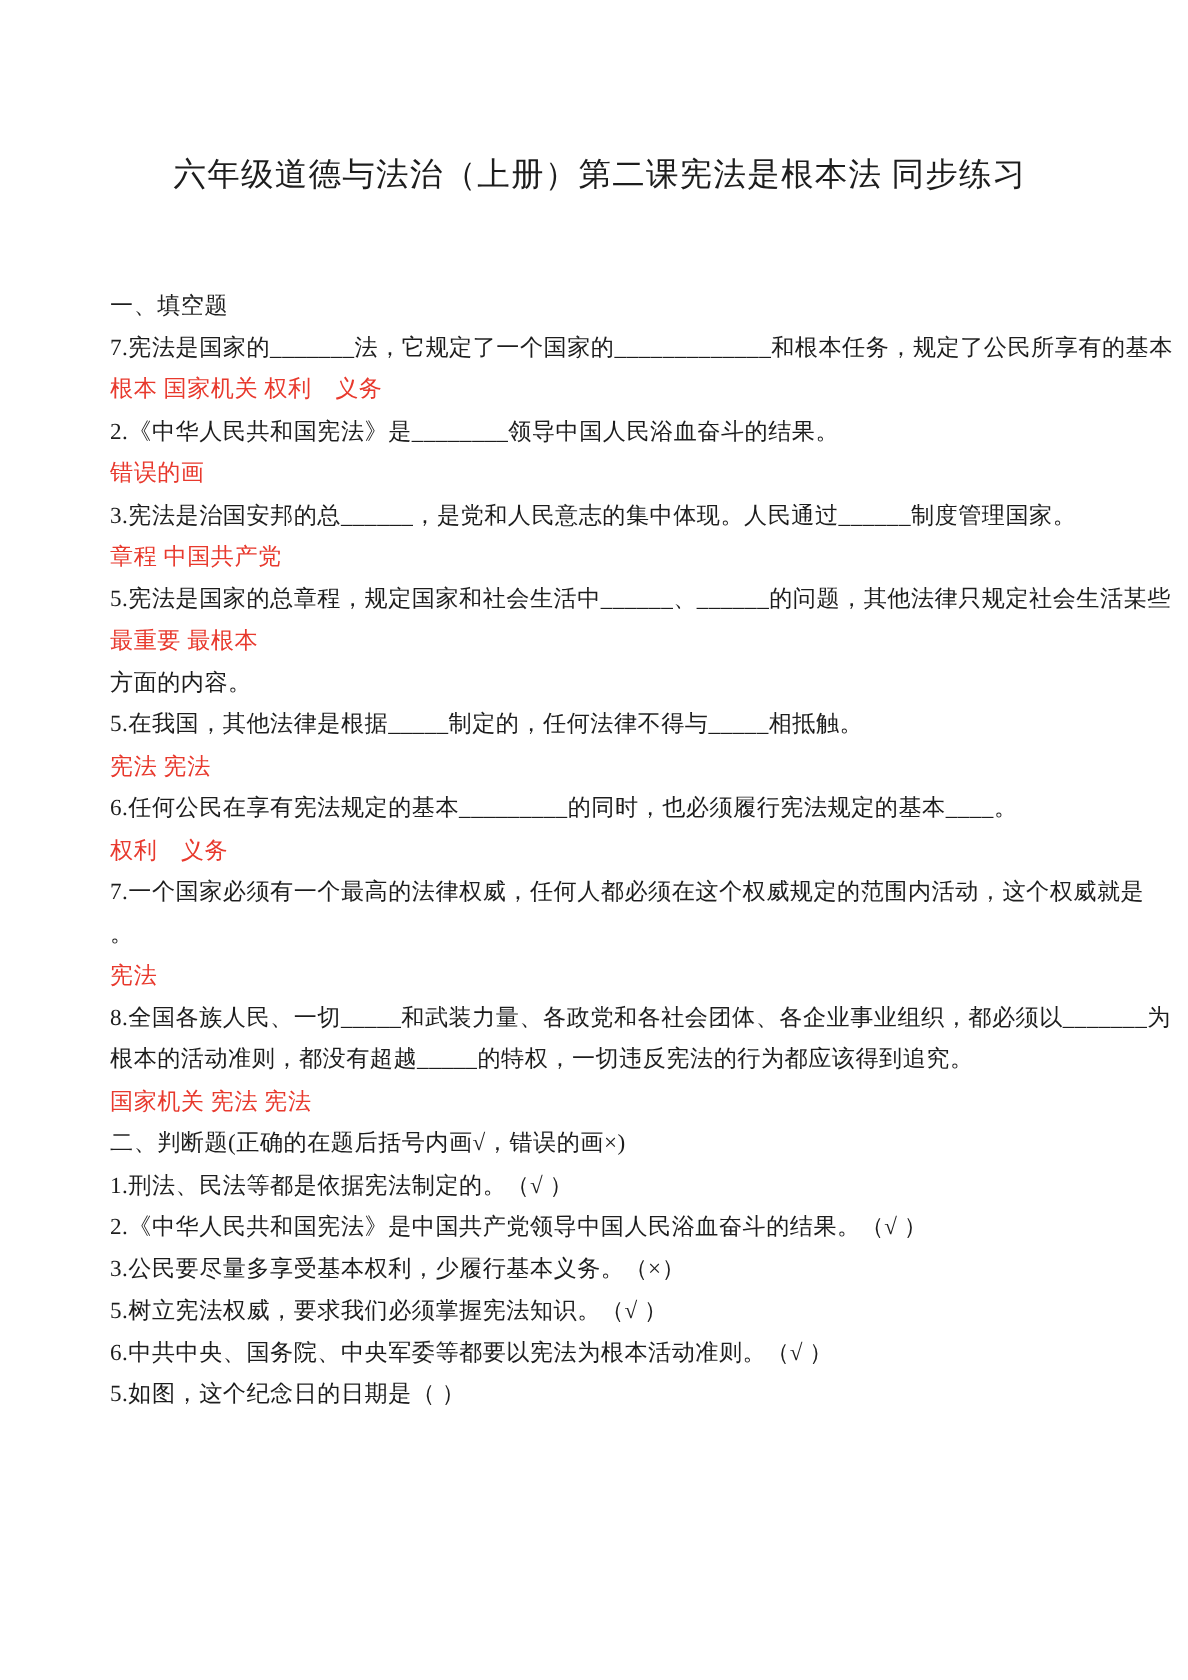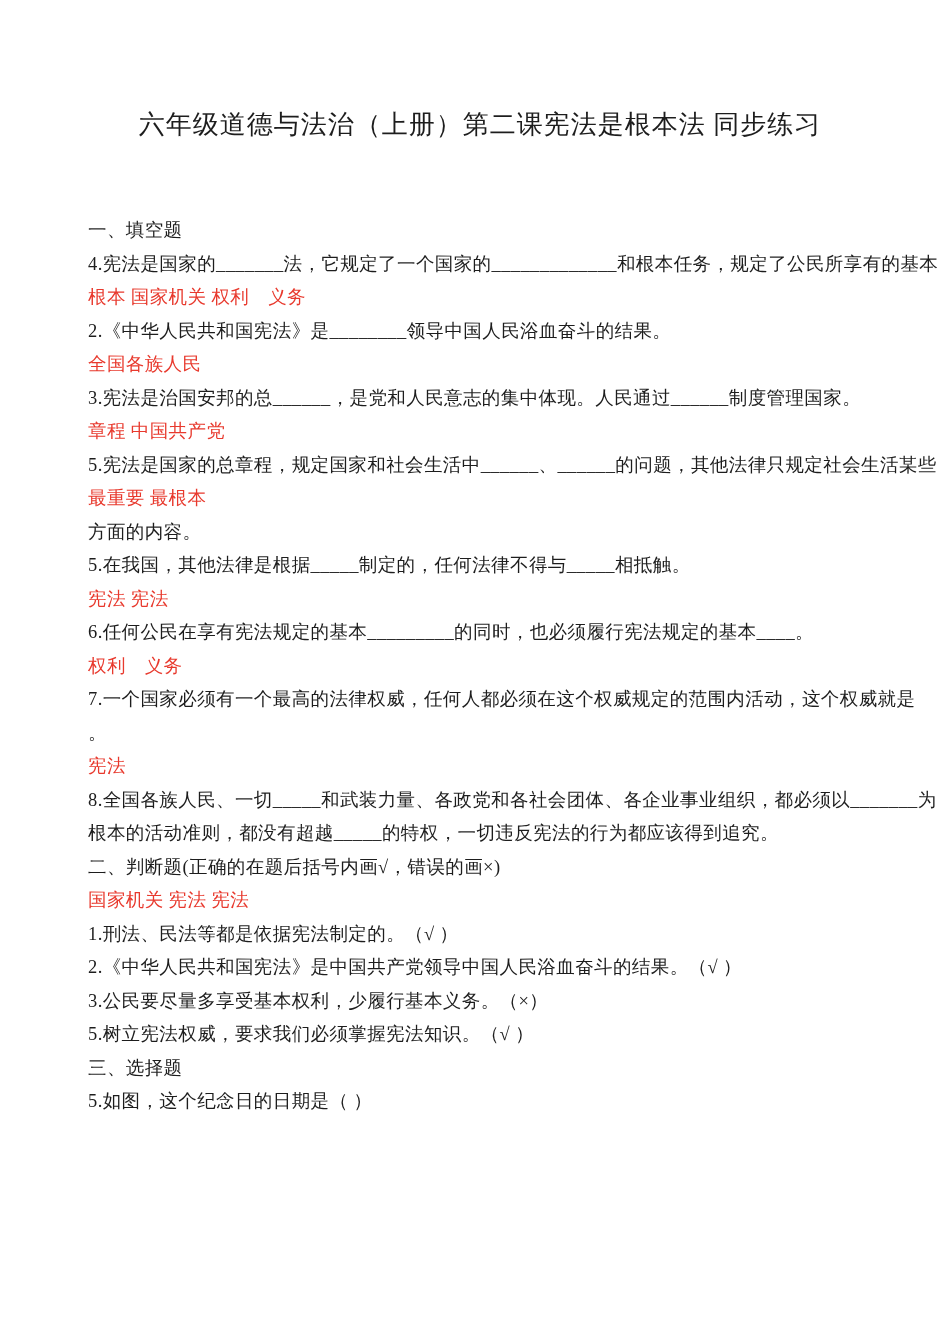--- a/index.html
+++ b/index.html
@@ -15,21 +15,21 @@
     overflow: hidden;
   }
   .page {
     box-sizing: border-box;
     width: 950px;
     height: 1344px;
     padding: 108px 78px 0 88px;
     background: #ffffff;
   }
   .title {
-    margin: 0;
+    margin: 15px;
     font-size: 26px;
     font-weight: 400;
     line-height: 34px;
     text-align: center;
     letter-spacing: 1px;
     white-space: nowrap;
   }
   .content {
     margin-top: 72px;
   }
@@ -46,41 +46,41 @@
 </style>
 </head>
 <body>
 
 <div class="page">
 
   <h1 class="title">六年级道德与法治（上册）第二课宪法是根本法 同步练习</h1>
 
   <div class="content">
     <div class="line heading">一、填空题</div>
-    <div class="line question">4.宪法是国家的_______法，它规定了一个国家的_____________和根本任务，规定了公民所享有的基本</div>
+    <div class="line question">7.宪法是国家的_______法，它规定了一个国家的_____________和根本任务，规定了公民所享有的基本</div>
     <div class="line answer">根本 国家机关 权利　义务</div>
     <div class="line question">2.《中华人民共和国宪法》是________领导中国人民浴血奋斗的结果。</div>
-    <div class="line answer">全国各族人民</div>
+    <div class="line answer">错误的画</div>
     <div class="line question">3.宪法是治国安邦的总______，是党和人民意志的集中体现。人民通过______制度管理国家。</div>
     <div class="line answer">章程 中国共产党</div>
     <div class="line question">5.宪法是国家的总章程，规定国家和社会生活中______、______的问题，其他法律只规定社会生活某些</div>
     <div class="line answer">最重要 最根本</div>
     <div class="line question">方面的内容。</div>
     <div class="line question">5.在我国，其他法律是根据_____制定的，任何法律不得与_____相抵触。</div>
     <div class="line answer">宪法 宪法</div>
     <div class="line question">6.任何公民在享有宪法规定的基本_________的同时，也必须履行宪法规定的基本____。</div>
     <div class="line answer">权利　义务</div>
     <div class="line question">7.一个国家必须有一个最高的法律权威，任何人都必须在这个权威规定的范围内活动，这个权威就是</div>
     <div class="line question">。</div>
     <div class="line answer">宪法</div>
     <div class="line question">8.全国各族人民、一切_____和武装力量、各政党和各社会团体、各企业事业组织，都必须以_______为</div>
     <div class="line question">根本的活动准则，都没有超越_____的特权，一切违反宪法的行为都应该得到追究。</div>
+    <div class="line answer">国家机关 宪法 宪法</div>
     <div class="line heading">二、判断题(正确的在题后括号内画√，错误的画×)</div>
-    <div class="line answer">国家机关 宪法 宪法</div>
     <div class="line question">1.刑法、民法等都是依据宪法制定的。（√ ）</div>
     <div class="line question">2.《中华人民共和国宪法》是中国共产党领导中国人民浴血奋斗的结果。（√ ）</div>
     <div class="line question">3.公民要尽量多享受基本权利，少履行基本义务。（×）</div>
     <div class="line question">5.树立宪法权威，要求我们必须掌握宪法知识。（√ ）</div>
-    <div class="line heading">三、选择题</div>
+    <div class="line question">6.中共中央、国务院、中央军委等都要以宪法为根本活动准则。（√ ）</div>
     <div class="line question">5.如图，这个纪念日的日期是（ ）</div>
   </div>
 
 </div>
 
 </body></html>

